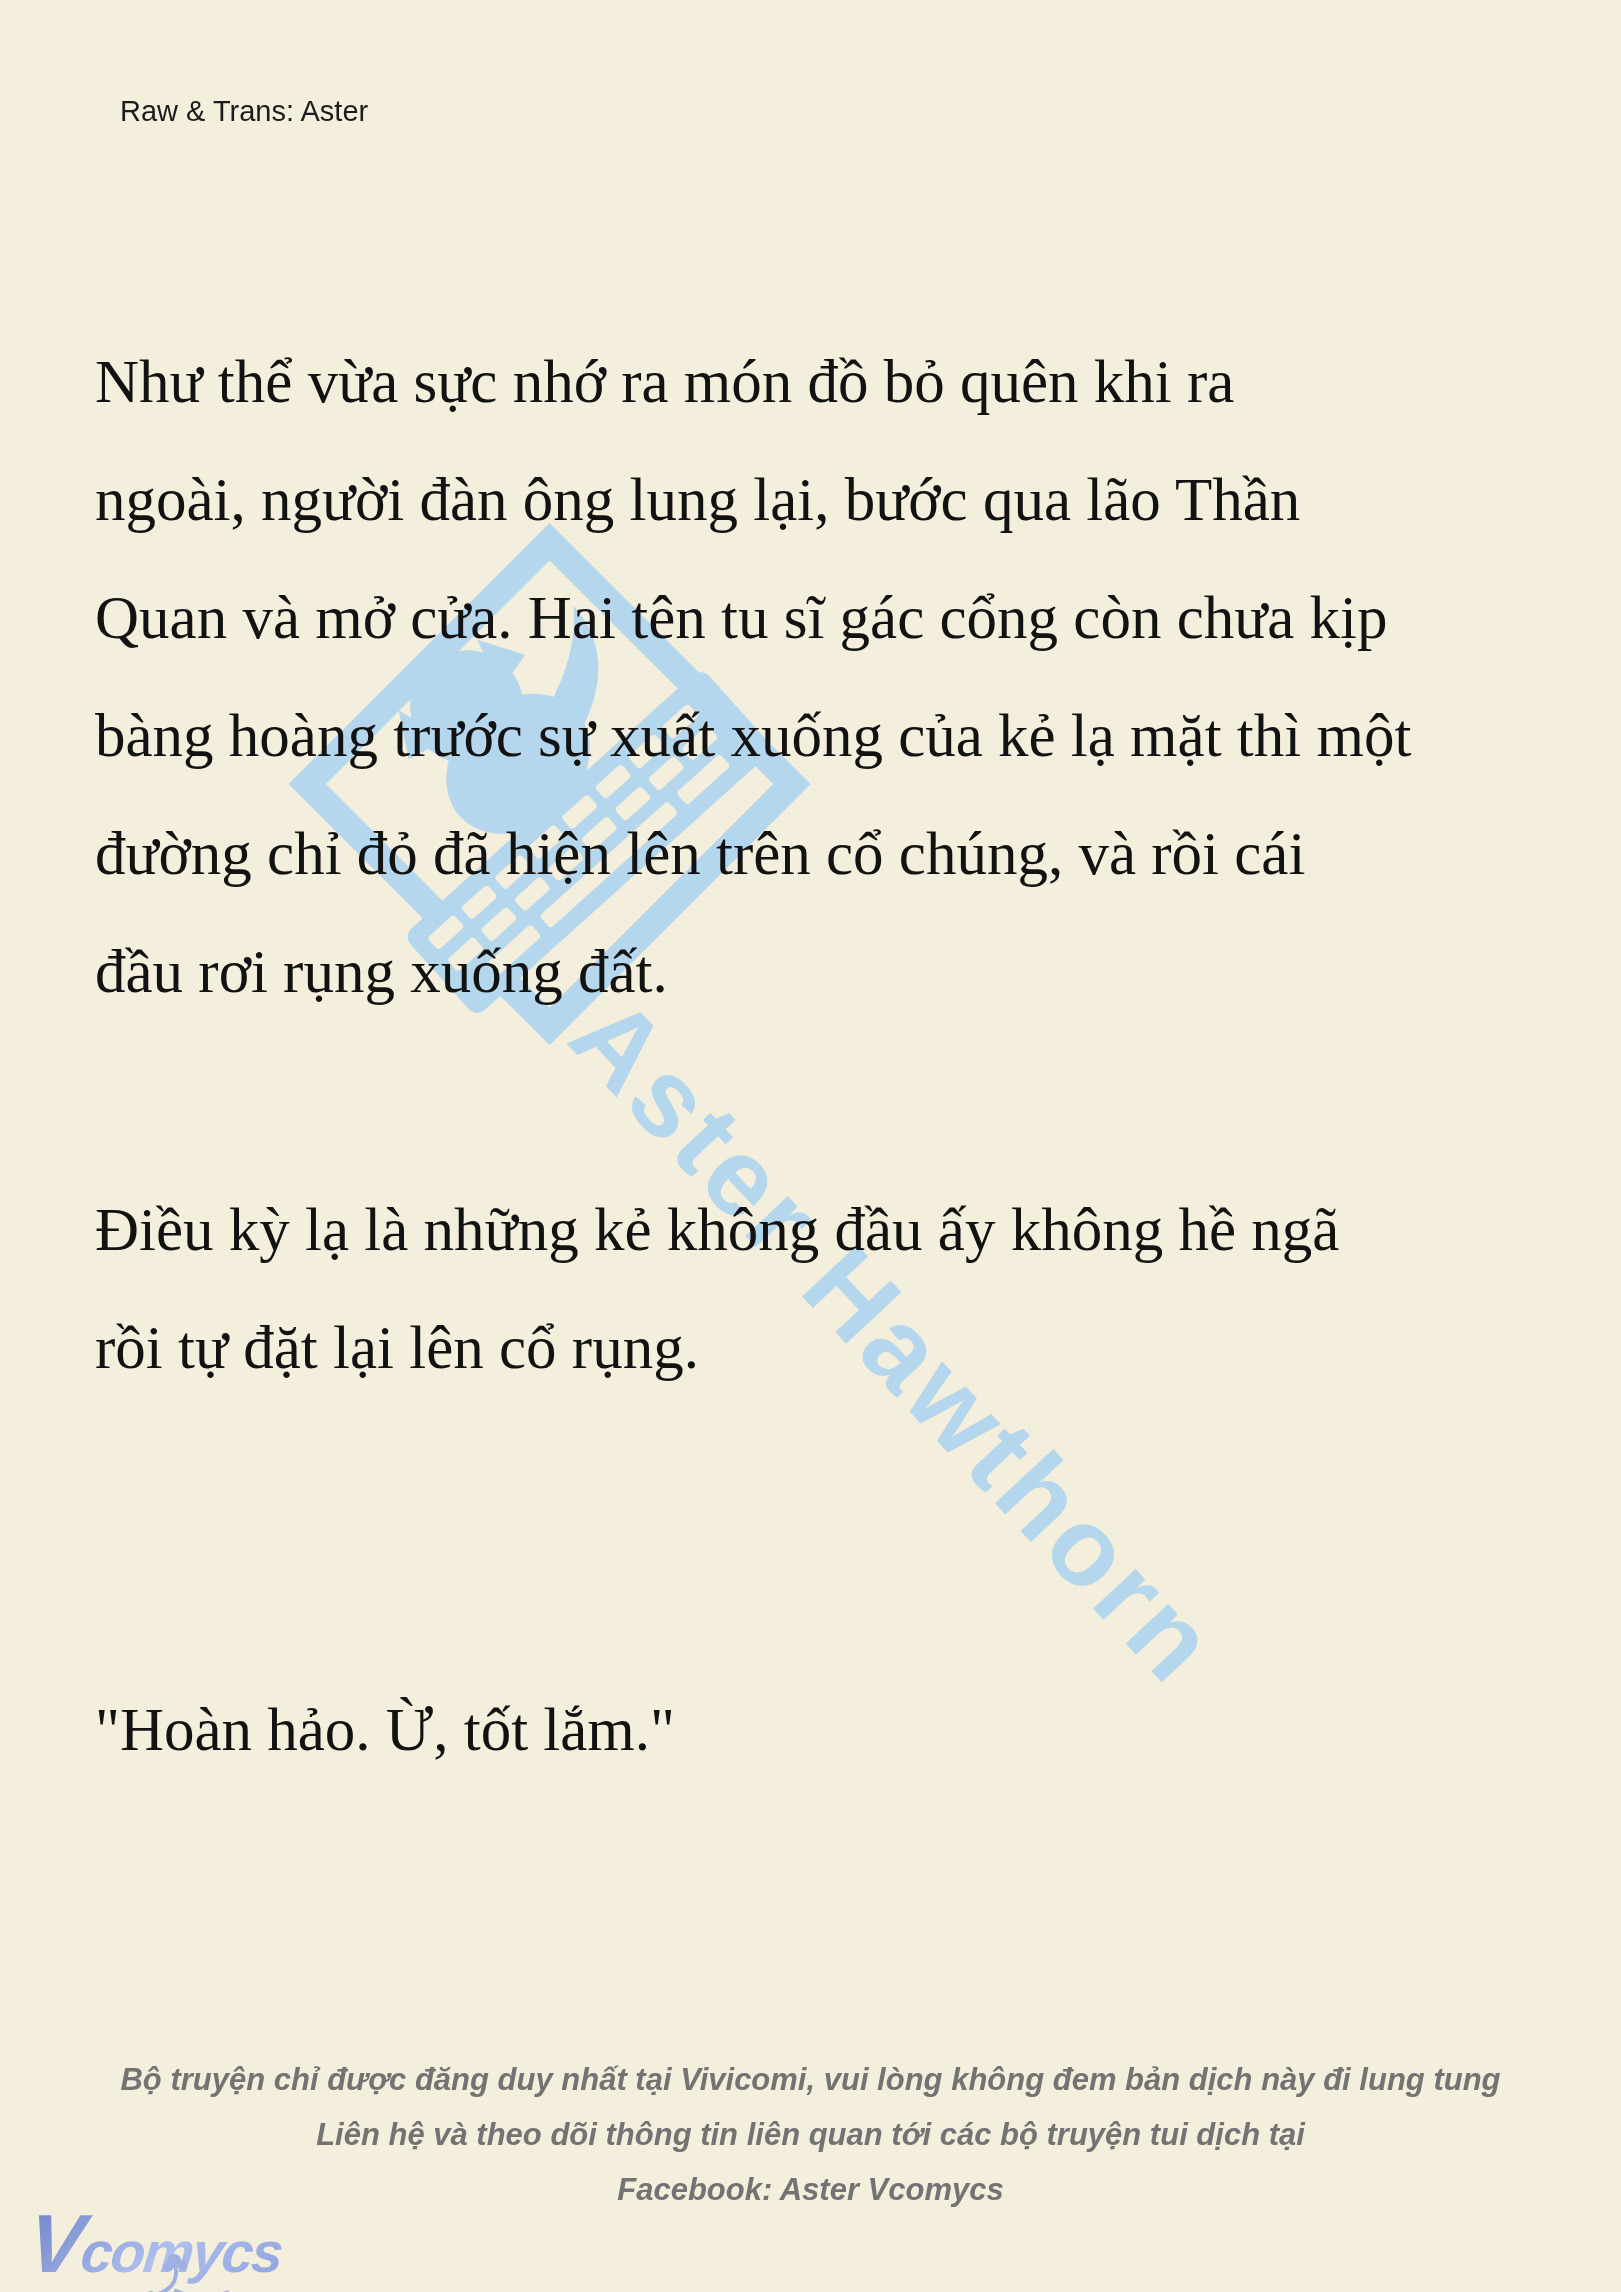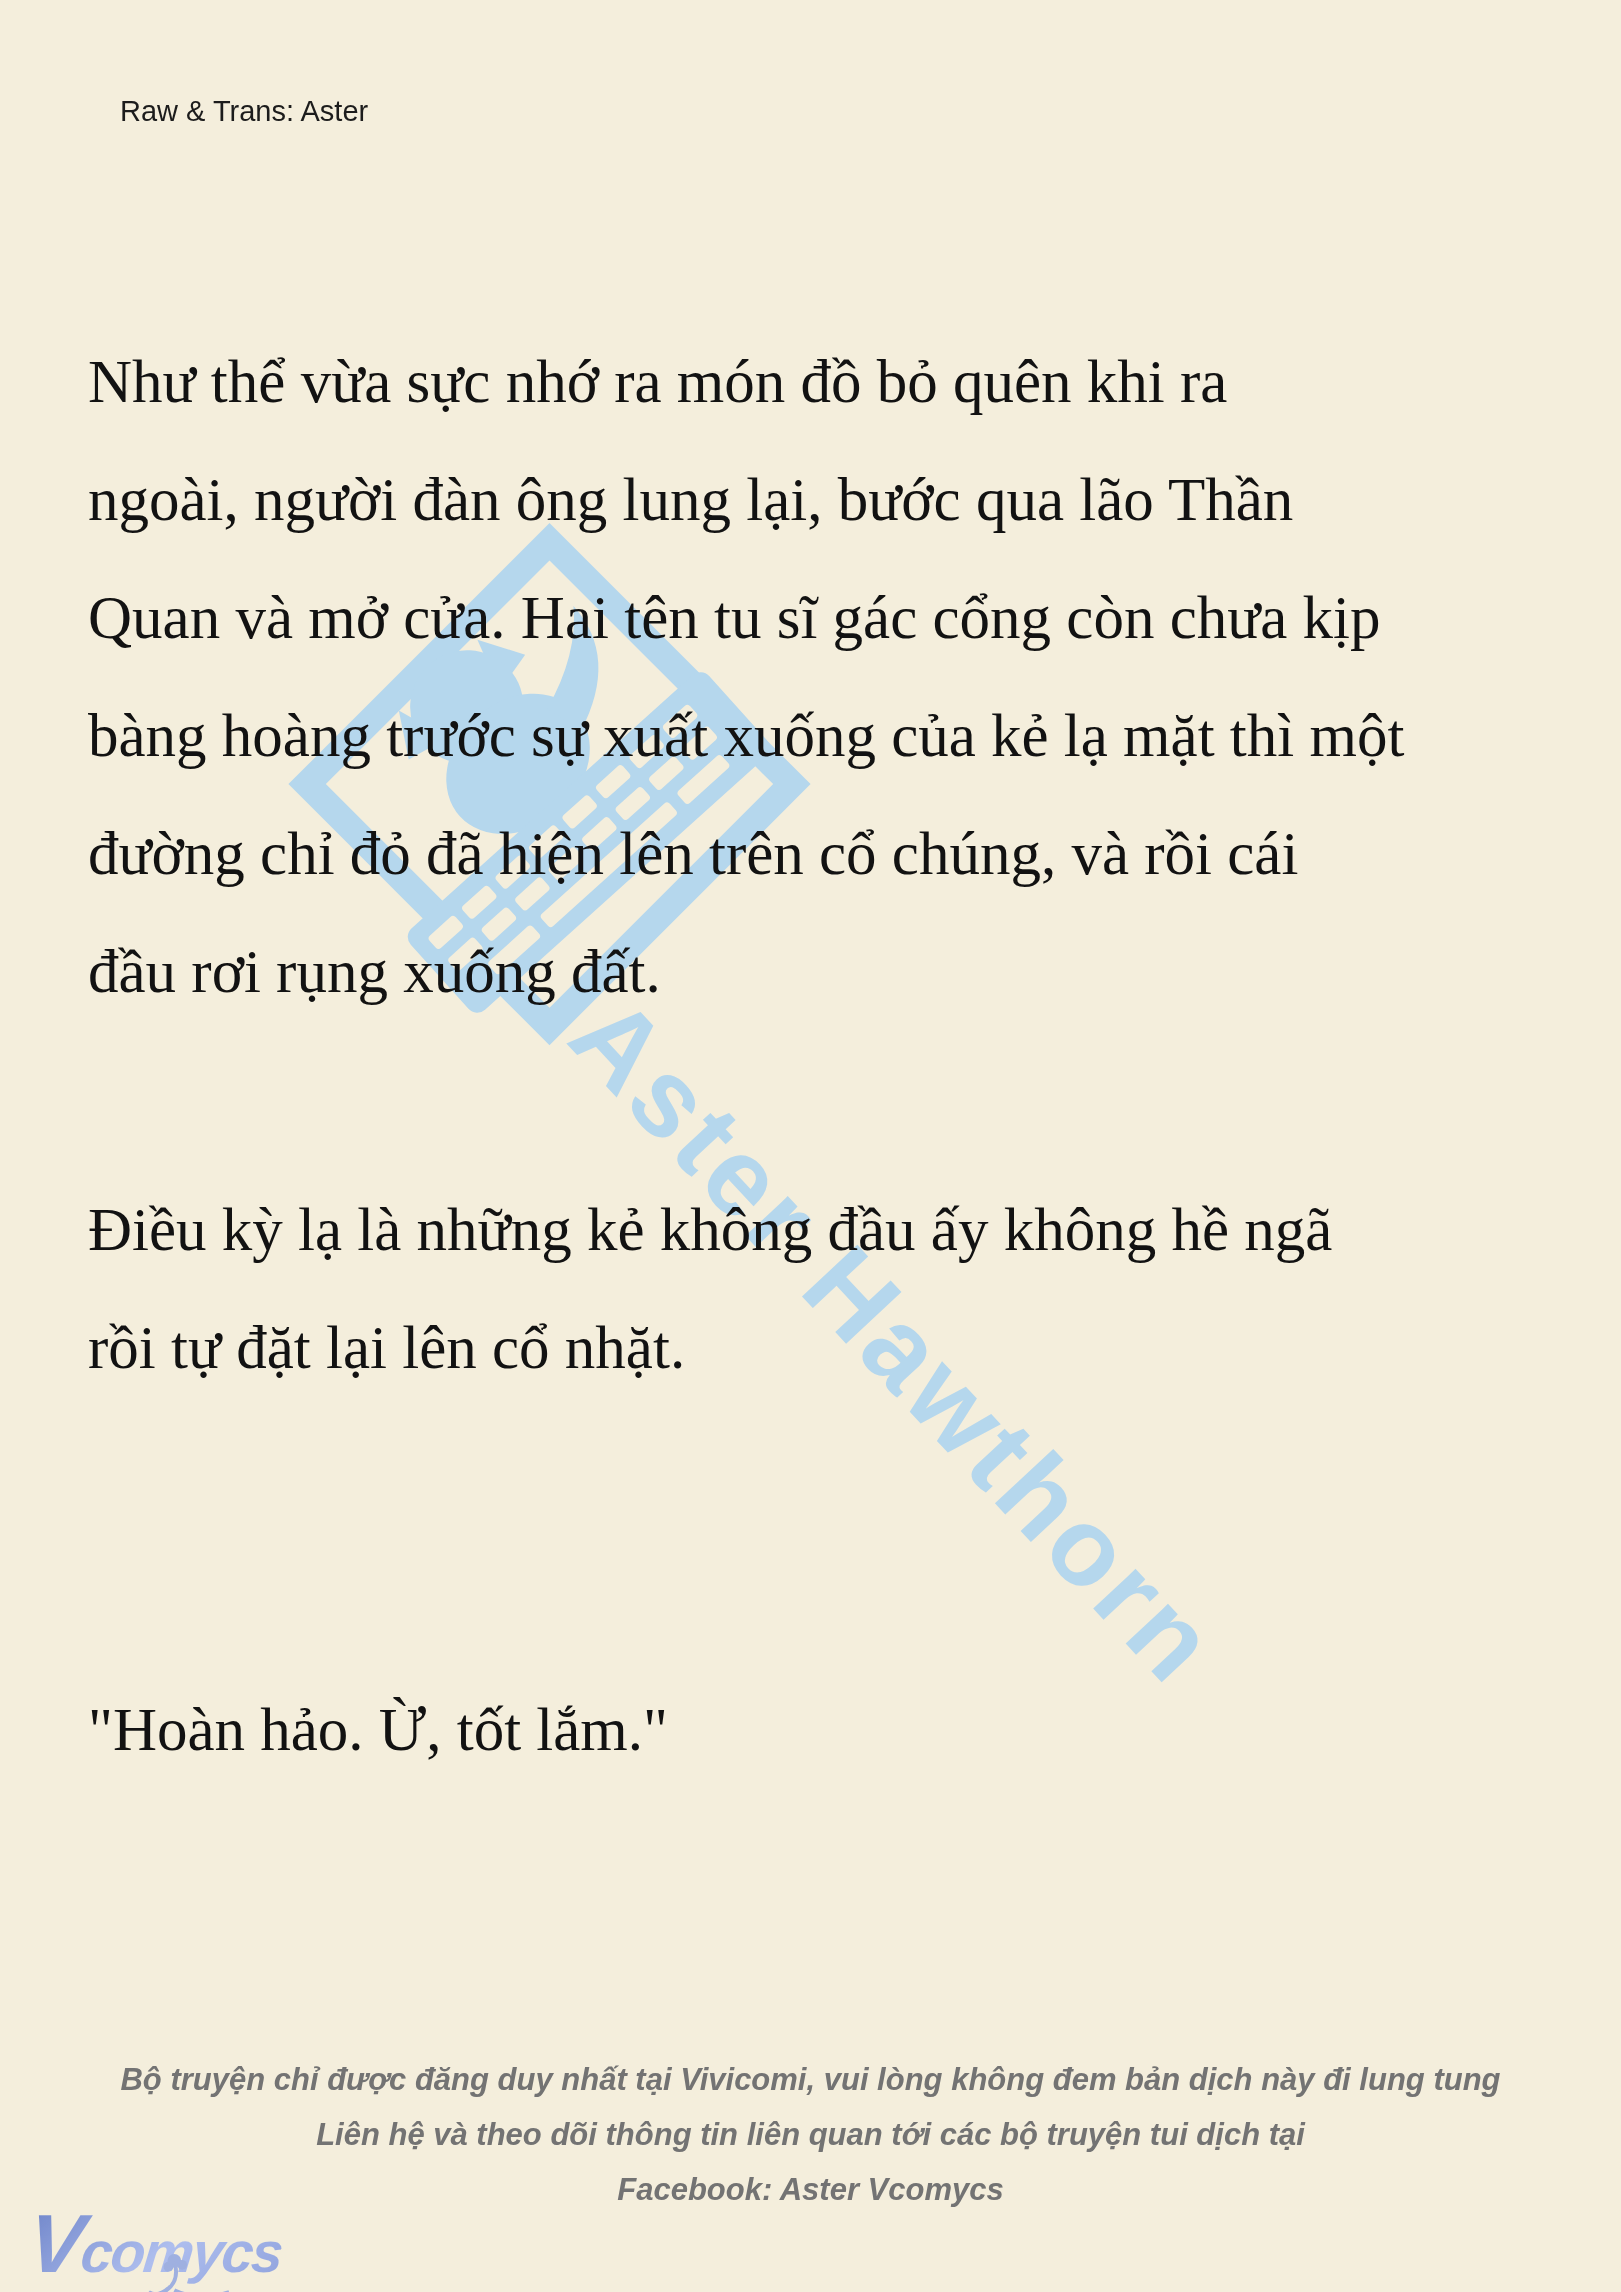--- a/index.html
+++ b/index.html
@@ -26,21 +26,21 @@
     transform-origin:0 0;
   }
   
   .content{position:absolute;inset:0;z-index:2;}
   .credit{
     position:absolute;left:120px;top:95px;
     font-family:"Liberation Sans",sans-serif;
     font-size:29px;color:#1c1c1c;
   }
   .para{
-    position:absolute;left:88px;
+    position:absolute;left:95px;
     font-size:61px;line-height:118px;
     color:#121212;
     white-space:nowrap;
   }
   .p1{top:323px;}
   .p2{top:1171px;}
   .p3{top:1671px;}
   .footer{
     position:absolute;left:0;top:2052px;width:100%;
     text-align:center;
@@ -123,21 +123,21 @@
       <div>Như thể vừa sực nhớ ra món đồ bỏ quên khi ra</div>
       <div>ngoài, người đàn ông lung lại, bước qua lão Thần</div>
       <div>Quan và mở cửa. Hai tên tu sĩ gác cổng còn chưa kịp</div>
       <div>bàng hoàng trước sự xuất xuống của kẻ lạ mặt thì một</div>
       <div>đường chỉ đỏ đã hiện lên trên cổ chúng, và rồi cái</div>
       <div>đầu rơi rụng xuống đất.</div>
     </div>
 
     <div class="para p2">
       <div>Điều kỳ lạ là những kẻ không đầu ấy không hề ngã</div>
-      <div>rồi tự đặt lại lên cổ nhặt.</div>
+      <div>rồi tự đặt lại lên cổ rụng.</div>
     </div>
 
     <div class="para p3">
       <div>"Hoàn hảo. Ừ, tốt lắm."</div>
     </div>
 
     <div class="footer">
       <div>Bộ truyện chỉ được đăng duy nhất tại Vivicomi, vui lòng không đem bản dịch này đi lung tung</div>
       <div>Liên hệ và theo dõi thông tin liên quan tới các bộ truyện tui dịch tại</div>
       <div>Facebook: Aster Vcomycs</div>

